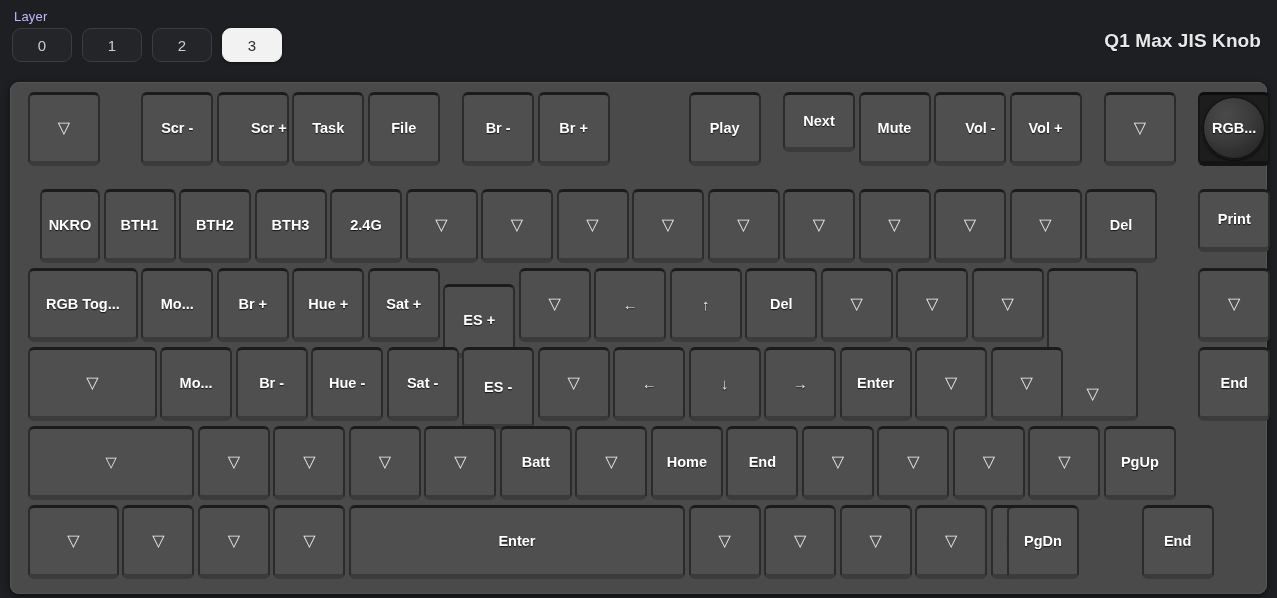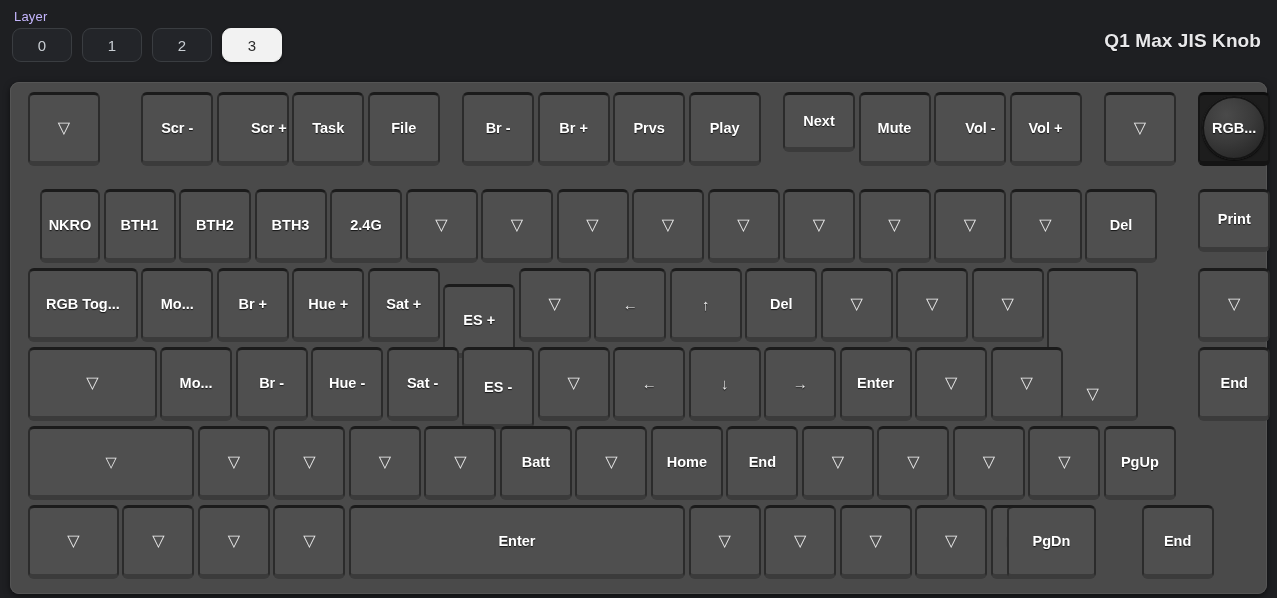--- a/index.html
+++ b/index.html
@@ -180,23 +180,20 @@
       </div>
       <div class="key" style="left: 357.75px; top: 10px; width: 72px; height: 74px;">
         <span class="cap">File</span>
       </div>
       <div class="key" style="left: 452.125px; top: 10px; width: 72px; height: 74px;">
         <span class="cap">Br -</span>
       </div>
       <div class="key" style="left: 527.625px; top: 10px; width: 72px; height: 74px;">
         <span class="cap">Br +</span>
       </div>
-      <div class="key" style="left: 603.125px; top: 10px; width: 72px; height: 74px;">
-        <span class="cap">Prvs</span>
-      </div>
       <div class="key" style="left: 678.625px; top: 10px; width: 72px; height: 74px;">
         <span class="cap">Play</span>
       </div>
       <div class="key" style="left: 773px; top: 10px; width: 72px; height: 60px;">
         <span class="cap">Next</span>
       </div>
       <div class="key" style="left: 848.5px; top: 10px; width: 72px; height: 74px;">
         <span class="cap">Mute</span>
       </div>
       <div class="key" style="left: 924px; top: 10px; width: 72px; height: 74px; padding-left: 21px;">
@@ -412,20 +409,20 @@
       </div>
       <div class="key" style="left: 829.625px; top: 423px; width: 72px; height: 74px;">
         <span class="cap blank">▽</span>
       </div>
       <div class="key" style="left: 905.125px; top: 423px; width: 72px; height: 74px;">
         <span class="cap blank">▽</span>
       </div>
       <div class="key" style="left: 980.625px; top: 423px; width: 72px; height: 74px;">
         <span class="cap">Home</span>
       </div>
-      <div class="key" style="left: 997px; top: 423px; width: 89px; height: 74px;">
+      <div class="key" style="left: 997px; top: 423px; width: 72px; height: 74px;">
         <span class="cap">PgDn</span>
       </div>
       <div class="key" style="left: 1131.62px; top: 423px; width: 72px; height: 74px;">
         <span class="cap">End</span>
       </div>
     </div>
 </div>
 
 </body></html>

